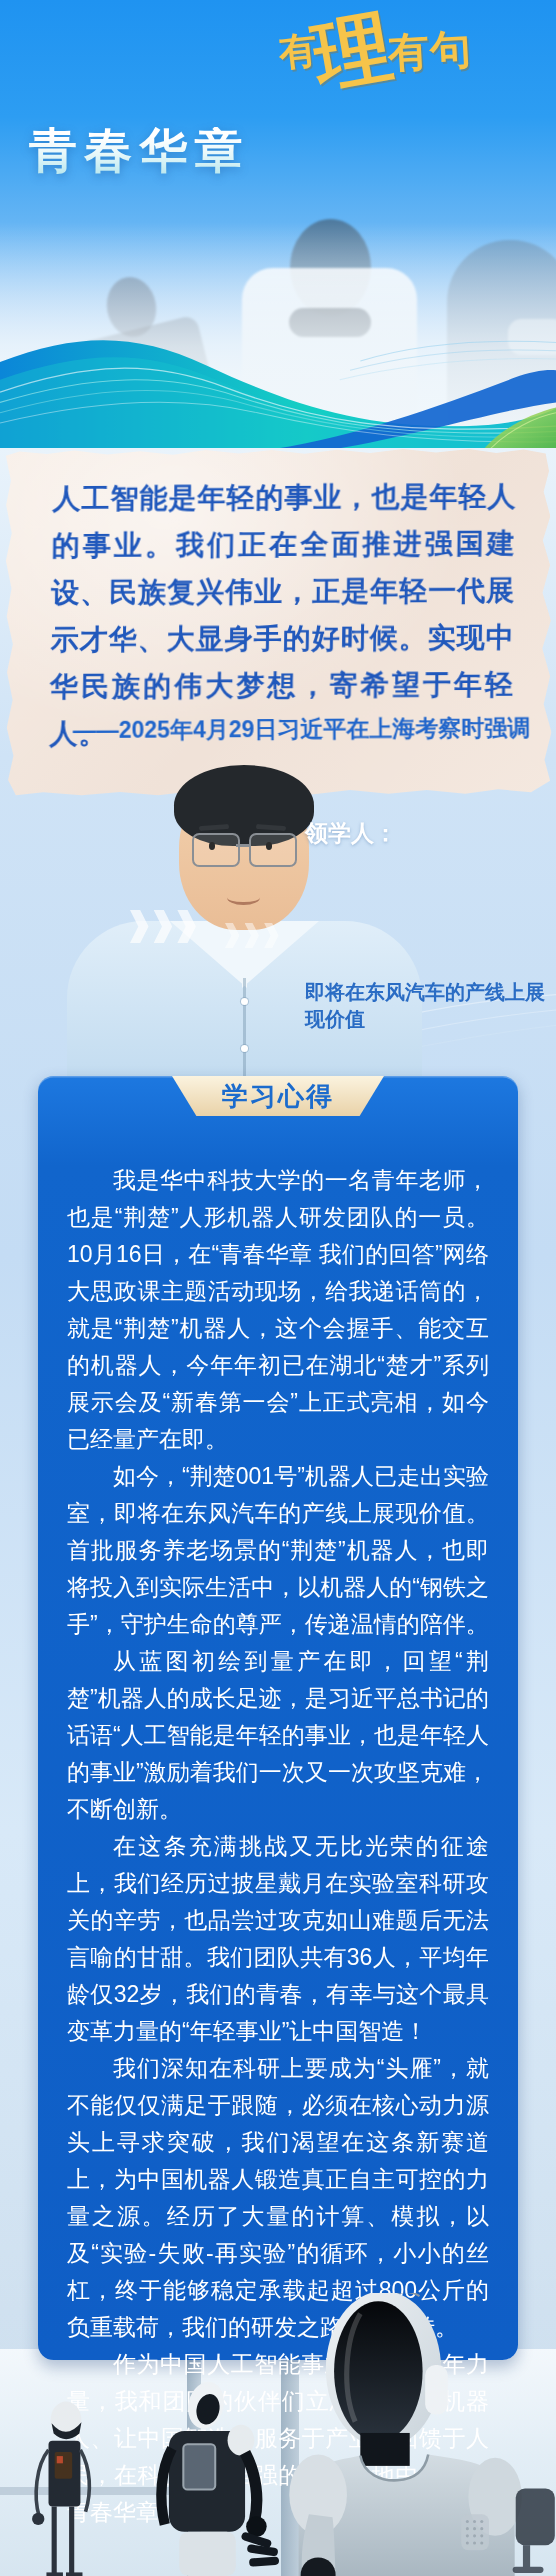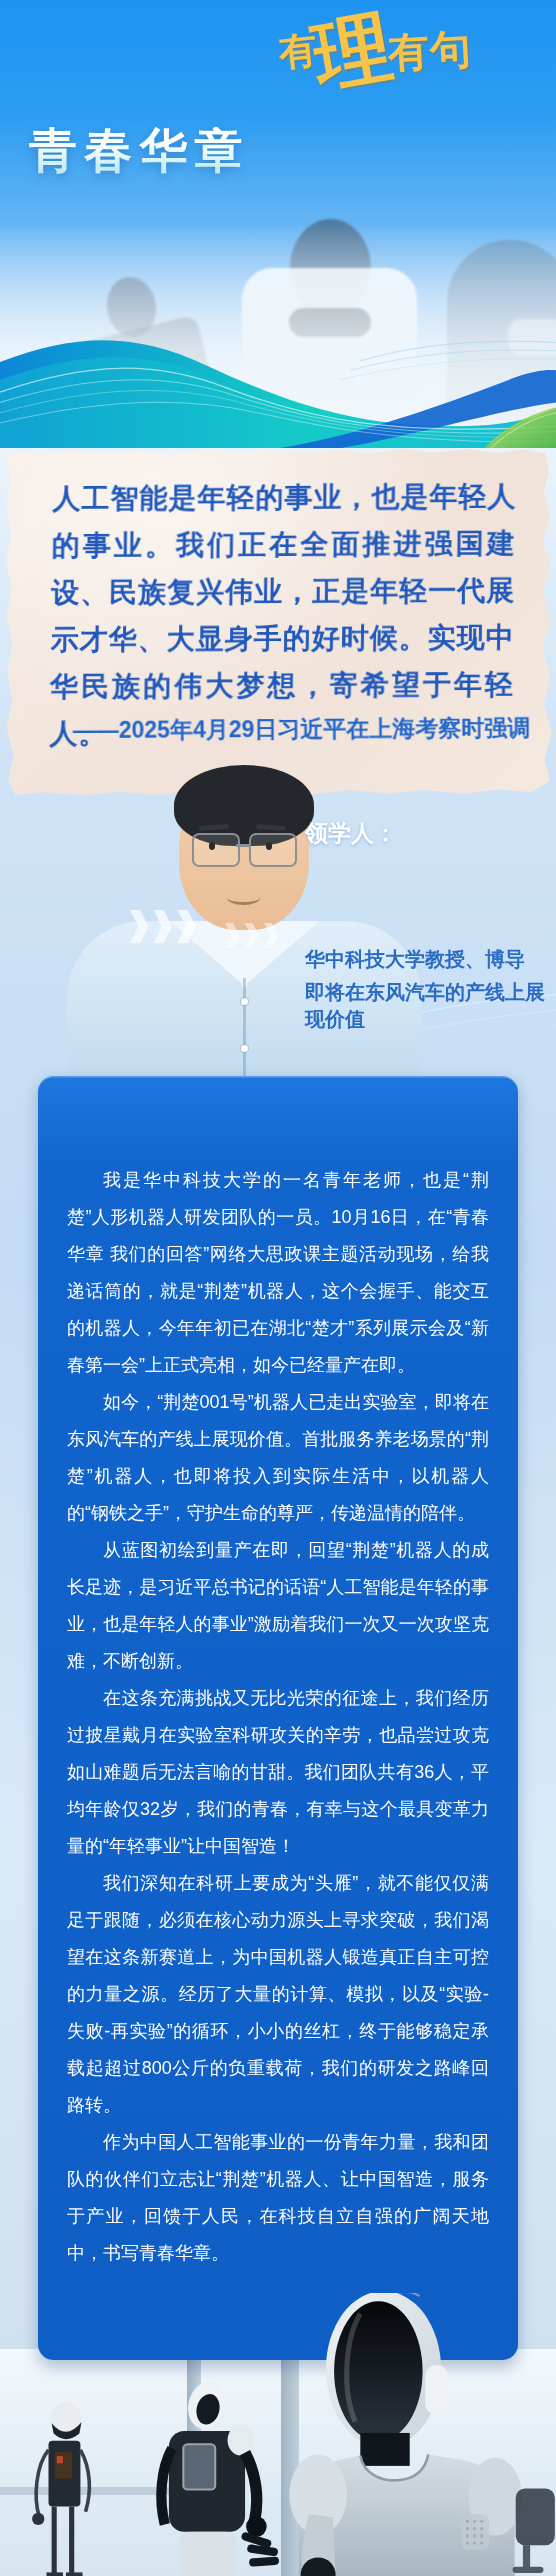--- a/index.html
+++ b/index.html
@@ -84,21 +84,21 @@
   .prof-t2{position:absolute;left:305px;top:979px;font-size:20px;font-weight:700;color:#2a6cc4;}
   
   .card{position:absolute;left:38px;top:1076px;width:480px;height:1284px;border-radius:15.5px;z-index:2;
         background:linear-gradient(180deg,#1d78e0 0%,#1165cc 7%,#0f5ec6 100%);
         box-shadow:0 6.2px 14.4px rgba(20,60,120,.3), inset 0 1.5px 0 rgba(255,255,255,.28);}
   .banner{position:absolute;left:50%;top:0;transform:translateX(-50%);width:212px;height:40px;
         clip-path:polygon(0 0,100% 0,88.5% 100%,11.5% 100%);
         background:linear-gradient(180deg,#fbf3df,#e9d2a8);
         text-align:center;line-height:41px;font-size:26px;font-weight:800;color:#1b6bcd;letter-spacing:2.1px;}
   .card-body{position:absolute;left:0;top:0;width:100%;height:100%;box-sizing:border-box;
-        padding:86px 29px 0;color:#ffffff;font-size:18px;line-height:37px;text-align:justify;}
+        padding:86px 29px 0;color:#ffffff;font-size:23px;line-height:37px;text-align:justify;}
   .card-body p{margin:0;text-indent:2em;}
   
   .photo-bg{position:absolute;left:0;top:2349px;width:556px;height:227px;z-index:1;
         background:linear-gradient(180deg,#f3f8fc 0%,#e3eef6 45%,#d6e5f0 100%);}
   .mullion{position:absolute;top:0;height:227px;background:linear-gradient(90deg,#93a9bb,#b9c9d6);opacity:.85;}
   .m1{left:187px;width:14.4px;} .m2{left:281px;width:17.5px;}
   .sill{position:absolute;left:0;top:138px;width:187px;height:8.2px;background:#b6c7d4;opacity:.8;}
   .robots{position:absolute;left:0;top:2293px;width:556px;height:283px;z-index:3;}
 </style>
 </head>
@@ -190,24 +190,24 @@
       <span class="chev"></span>
       <span class="chev"></span>
   </div>
   <div class="chev-group cg2">
     <span class="chev"></span>
       <span class="chev"></span>
       <span class="chev"></span>
   </div>
 
   <div class="prof-role">领学人：</div>
-  <div class="prof-t1">华中科技大学教授、博导</div>
   <div class="prof-t2">即将在东风汽车的产线上展现价值</div>
 
   <div class="card">
+    <div class="banner">学习心得</div>
     <div class="card-body">
       <p>我是华中科技大学的一名青年老师，也是“荆楚”人形机器人研发团队的一员。10月16日，在“青春华章 我们的回答”网络大思政课主题活动现场，给我递话筒的，就是“荆楚”机器人，这个会握手、能交互的机器人，今年年初已在湖北“楚才”系列展示会及“新春第一会”上正式亮相，如今已经量产在即。</p>
       <p>如今，“荆楚001号”机器人已走出实验室，即将在东风汽车的产线上展现价值。首批服务养老场景的“荆楚”机器人，也即将投入到实际生活中，以机器人的“钢铁之手”，守护生命的尊严，传递温情的陪伴。</p>
       <p>从蓝图初绘到量产在即，回望“荆楚”机器人的成长足迹，是习近平总书记的话语“人工智能是年轻的事业，也是年轻人的事业”激励着我们一次又一次攻坚克难，不断创新。</p>
       <p>在这条充满挑战又无比光荣的征途上，我们经历过披星戴月在实验室科研攻关的辛劳，也品尝过攻克如山难题后无法言喻的甘甜。我们团队共有36人，平均年龄仅32岁，我们的青春，有幸与这个最具变革力量的“年轻事业”让中国智造！</p>
       <p>我们深知在科研上要成为“头雁”，就不能仅仅满足于跟随，必须在核心动力源头上寻求突破，我们渴望在这条新赛道上，为中国机器人锻造真正自主可控的力量之源。经历了大量的计算、模拟，以及“实验-失败-再实验”的循环，小小的丝杠，终于能够稳定承载起超过800公斤的负重载荷，我们的研发之路峰回路转。</p>
       <p>作为中国人工智能事业的一份青年力量，我和团队的伙伴们立志让“荆楚”机器人、让中国智造，服务于产业，回馈于人民，在科技自立自强的广阔天地中，书写青春华章。</p>
     </div>
   </div>
 

